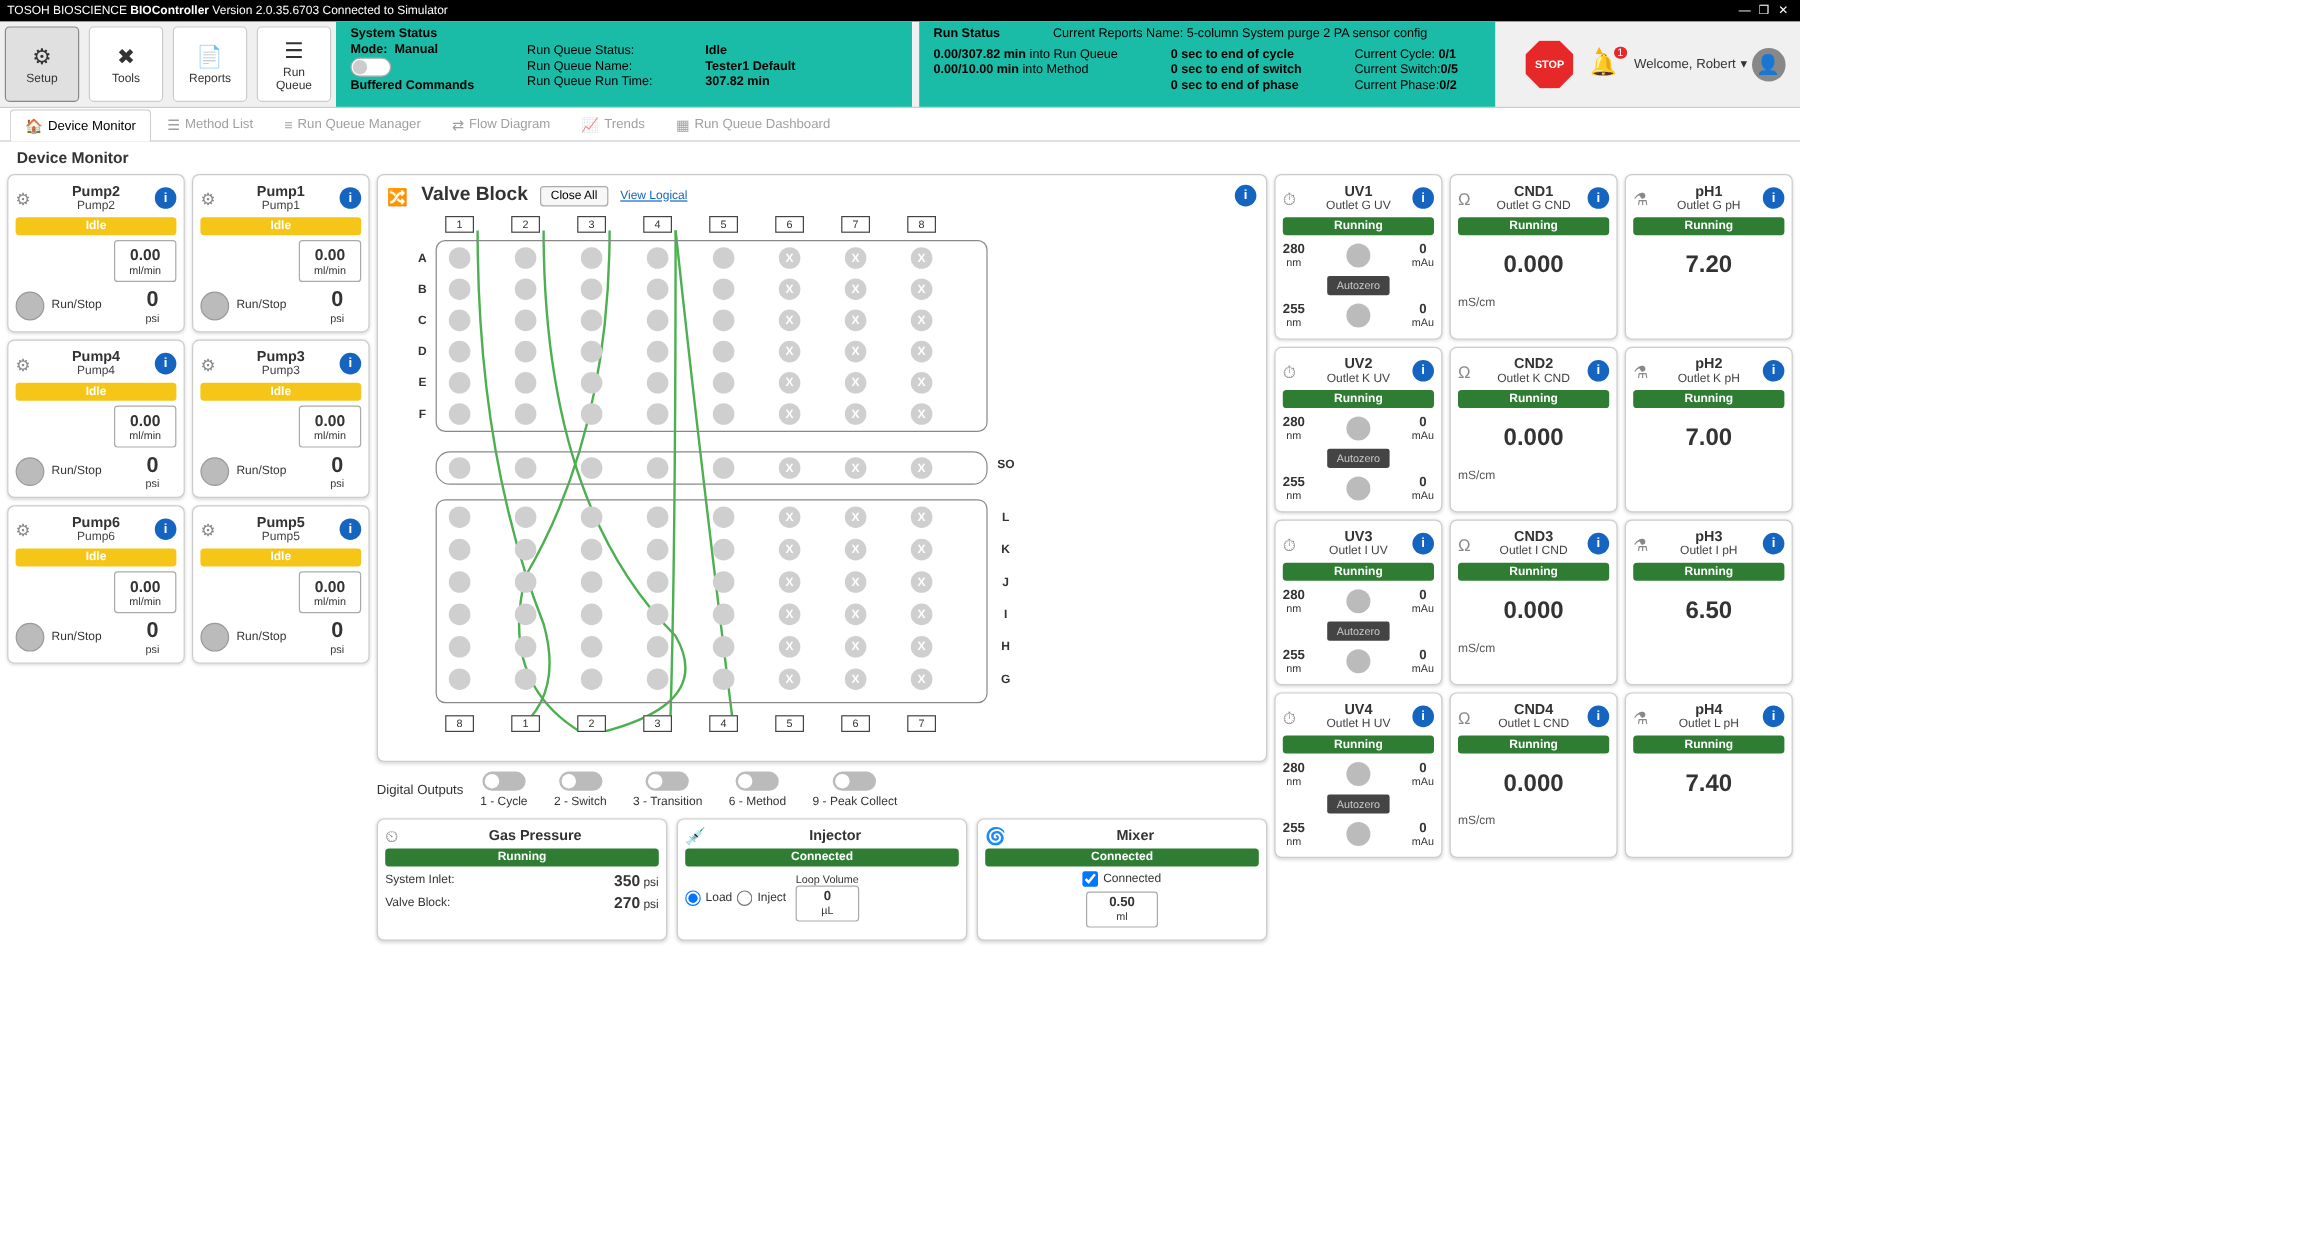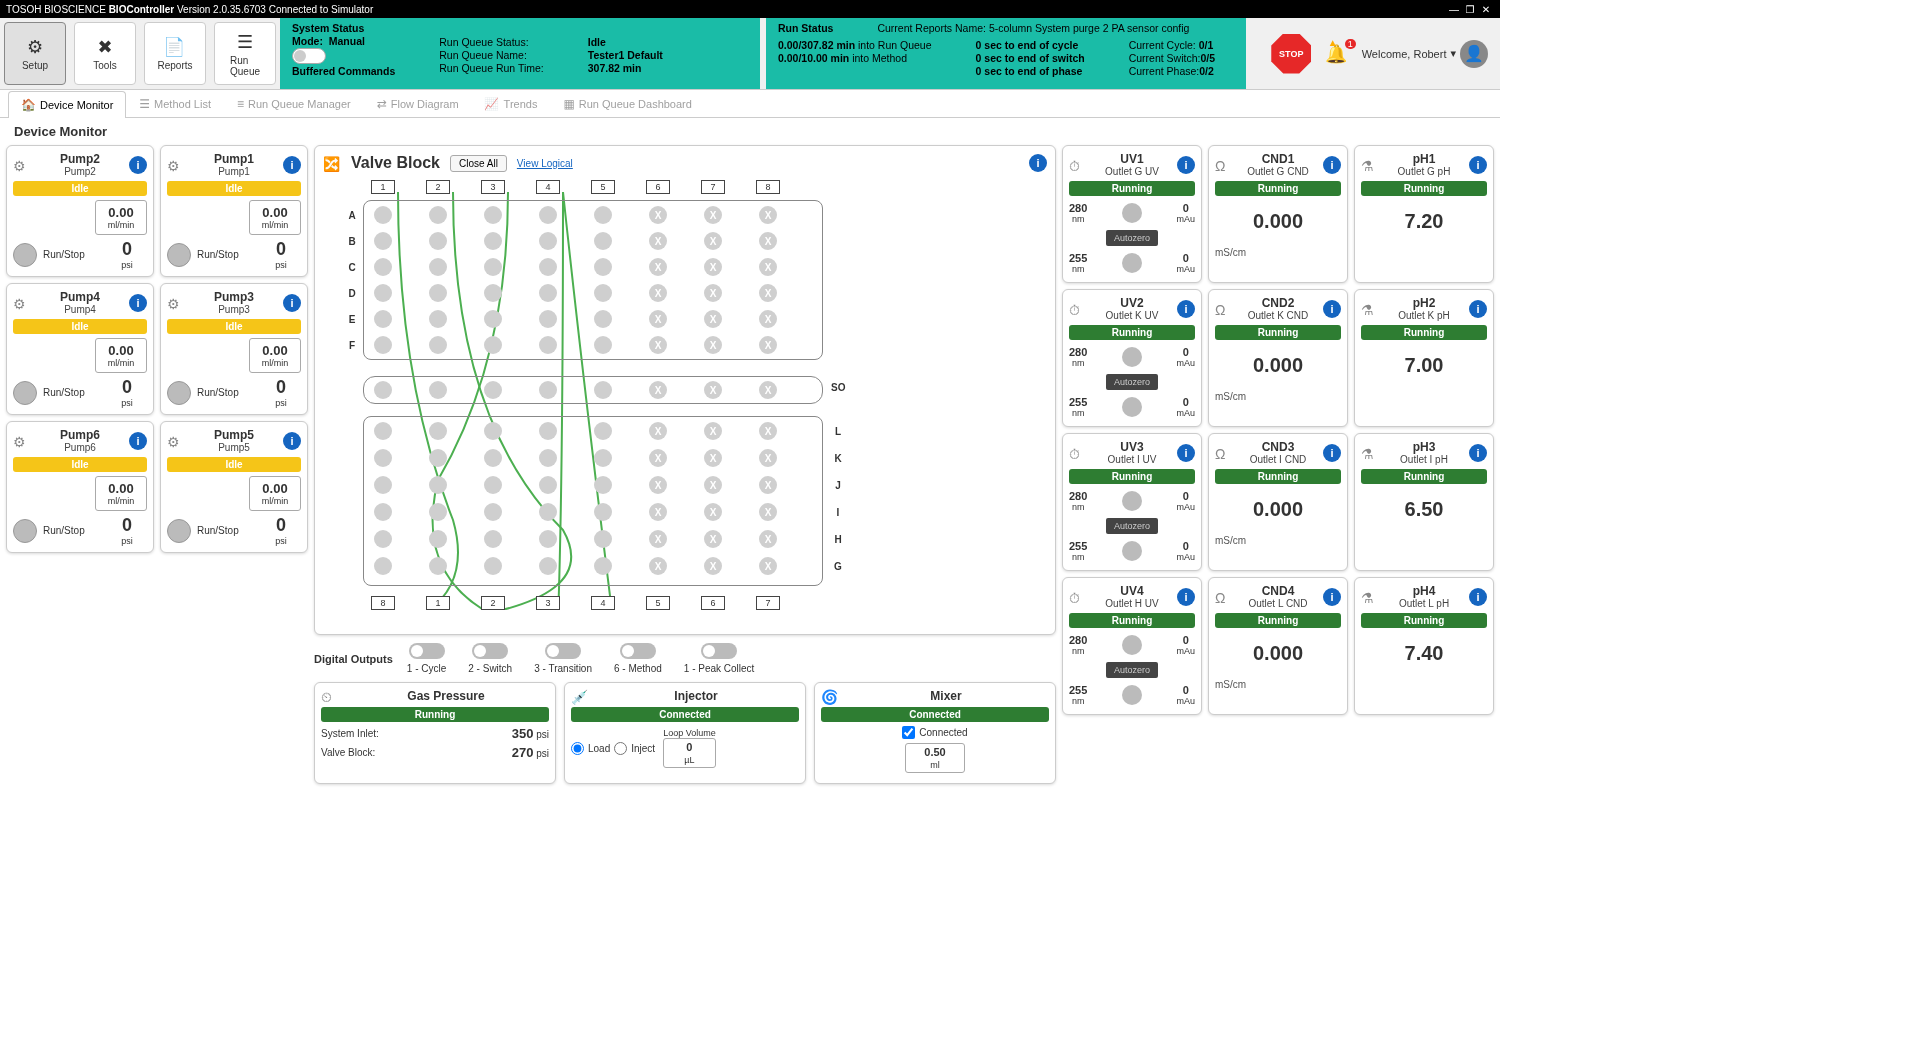--- a/index.html
+++ b/index.html
@@ -4,21 +4,21 @@
 <style>
 *{box-sizing:border-box;margin:0;padding:0;font-family:Arial,Helvetica,sans-serif}
 body{background:#fff;width:1500px;height:814px;overflow:hidden;font-size:11px;color:#333}
 .titlebar{height:18px;background:#000;color:#fff;display:flex;align-items:center;padding:0 6px;font-size:10px}
 .titlebar .spacer{flex:1}
 .titlebar .winbtn{width:16px;text-align:center;cursor:pointer}
 .ribbon{height:72px;background:#f0f0f0;display:flex;align-items:stretch;border-bottom:1px solid #ccc}
 .rbtn{width:62px;margin:4px;background:#fff;border:1px solid #ccc;border-radius:4px;display:flex;flex-direction:column;align-items:center;justify-content:center;gap:2px;cursor:pointer}
 .rbtn.selected{background:#e0e0e0;border-color:#888}
 .rbtn .icon{font-size:18px}
-.rbtn .lbl{font-size:10px;text-align:left}
+.rbtn .lbl{font-size:10px;text-align:center}
 .panel{flex:0 0 auto;background:#1abca7;margin:0;padding:4px 12px;display:flex;flex-direction:column;gap:1px;font-size:10.5px;color:#000}
 .panel.sys{width:480px}
 .panel.run{width:480px;margin-left:6px}
 .panel .hd{font-weight:bold}
 .panel .row{display:flex;gap:44px}
 .panel .col{display:flex;flex-direction:column;gap:1px}
 .toggle{width:34px;height:16px;background:#fff;border-radius:8px;position:relative;border:1px solid #aaa}
 .toggle:after{content:"";position:absolute;left:1px;top:1px;width:12px;height:12px;background:#ccc;border-radius:50%}
 .endzone{flex:1;display:flex;align-items:center;justify-content:flex-end;padding:0 12px;gap:14px}
 .stopsign{width:40px;height:40px;background:#e62828;color:#fff;font-size:9px;font-weight:bold;display:flex;align-items:center;justify-content:center;clip-path:polygon(30% 0,70% 0,100% 30%,100% 70%,70% 100%,30% 100%,0 70%,0 30%)}
@@ -64,21 +64,21 @@
 .valveblock .hdr .vlog{color:#1565c0;font-size:10px;text-decoration:underline;cursor:pointer}
 .vgrid-wrap{position:relative;margin-top:8px;height:430px}
 .vgrid-svg{position:absolute;inset:0;width:100%;height:100%;pointer-events:none;z-index:1}
 .vgrid{position:relative;z-index:2}
 .vportnum{position:absolute;width:24px;height:14px;border:1px solid #444;font-size:9px;display:flex;align-items:center;justify-content:center;background:#fff}
 .vrowlbl{position:absolute;width:14px;font-size:10px;font-weight:bold;text-align:center}
 .vdot{position:absolute;width:18px;height:18px;border-radius:50%;background:#cfcfcf}
 .vdot.x{background:#cfcfcf;display:flex;align-items:center;justify-content:center;color:#fff;font-size:10px;font-weight:bold}
 .vbox{position:absolute;border:1px solid #888;border-radius:8px;background:transparent}
 .digout{display:flex;align-items:center;gap:14px;font-size:11px}
-.digout .lbl{font-weight:bold}
+.digout .lbl{font-weight:normal}
 .digout .item{display:flex;flex-direction:column;align-items:center;gap:4px}
 .switch{width:36px;height:16px;background:#bbb;border-radius:8px;position:relative;cursor:pointer}
 .switch:after{content:"";position:absolute;left:2px;top:2px;width:12px;height:12px;background:#fff;border-radius:50%}
 .bottomcards{display:flex;gap:8px}
 .bottomcards .card{flex:1}
 .sensors{display:grid;grid-template-columns:repeat(3,140px);gap:6px}
 .bigval{text-align:center;font-size:20px;font-weight:bold;margin:14px 0}
 .bigunit{text-align:left;font-size:10px;color:#555}
 .uvrow{display:flex;align-items:center;justify-content:space-between;padding:2px 0}
 .uvrow .mini{text-align:center}
@@ -552,21 +552,21 @@
           <div class="item">
             <div class="switch"></div>
             <span style="font-size:10px">3 - Transition</span>
           </div>
           <div class="item">
             <div class="switch"></div>
             <span style="font-size:10px">6 - Method</span>
           </div>
           <div class="item">
             <div class="switch"></div>
-            <span style="font-size:10px">1 - Peak Collect</span>
+            <span style="font-size:10px">9 - Peak Collect</span>
           </div>
         </div>
     </div>
 
     <div class="bottomcards">
       <div class="card">
         <div class="chead">
             <span class="dicon">⏲</span>
             <div class="title">
               <div class="devname">Gas Pressure</div>

